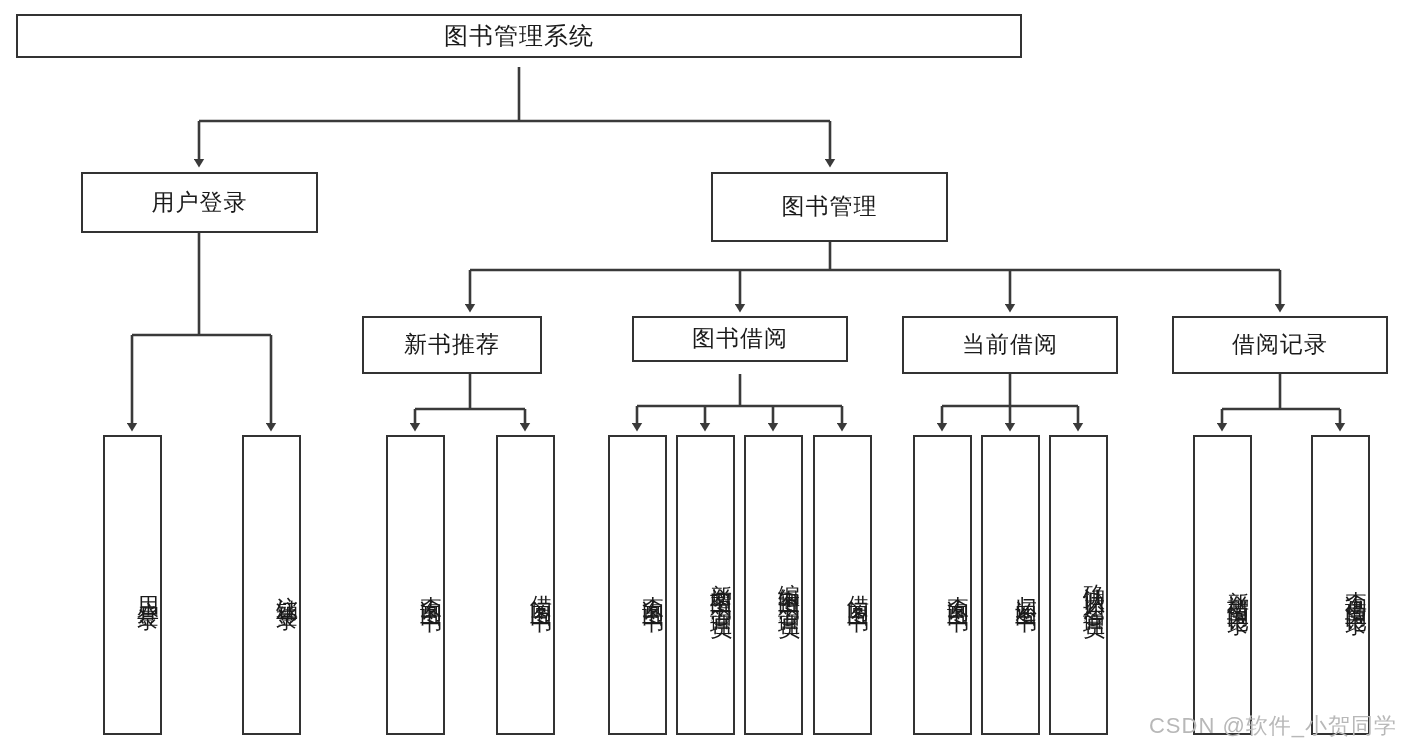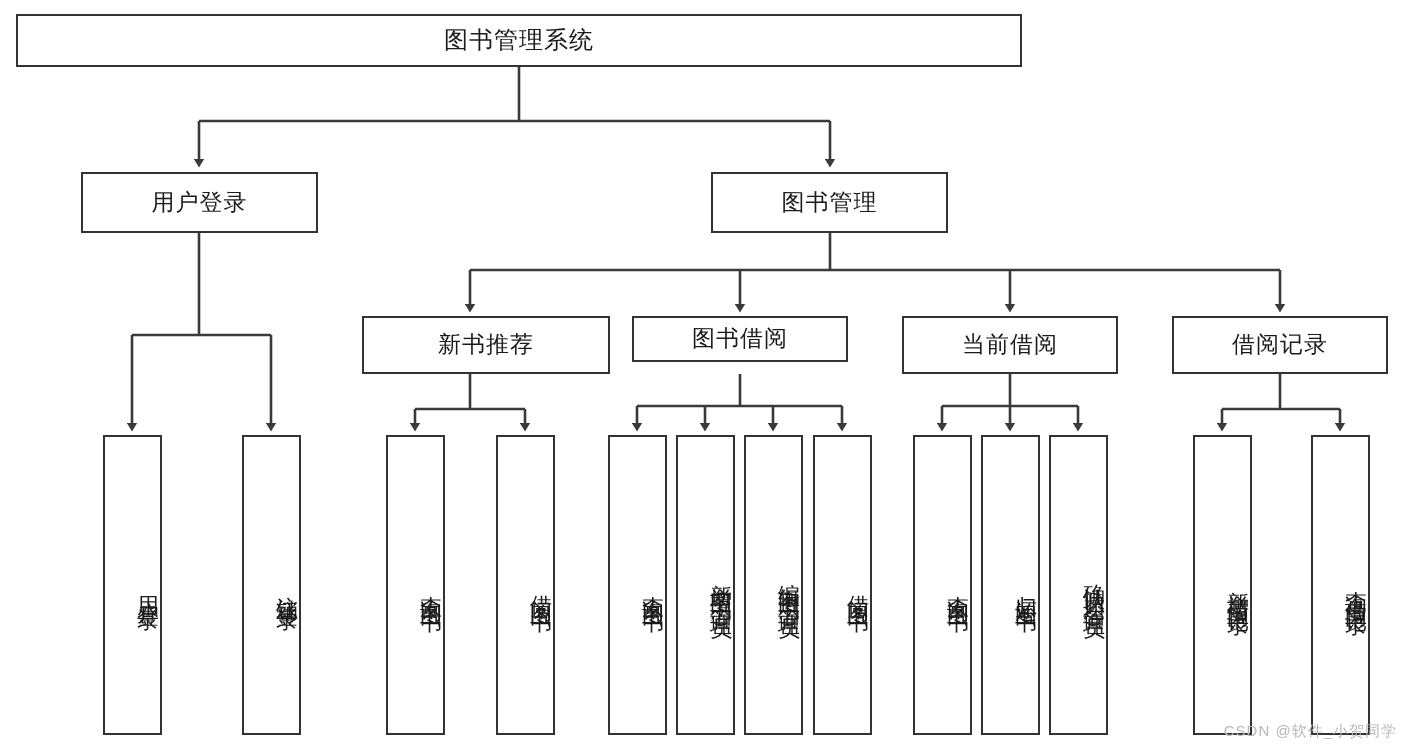--- a/index.html
+++ b/index.html
@@ -57,21 +57,21 @@
     text-orientation: upright;
     display: block;
   }
   .root {
     font-size: 24px;
   }
   #watermark {
     position: absolute;
     right: 8px;
     bottom: 6px;
-    font-size: 15px;
+    font-size: 22px;
     color: #b8b8b8;
     letter-spacing: 1px;
     z-index: 3;
     white-space: nowrap;
   }
 </style>
 </head>
 <body>
 
 <div id="canvas">
@@ -119,33 +119,33 @@
       <path d="M1010,406 L1010,424" marker-end="url(#arrow)"></path>
       <path d="M1078,406 L1078,424" marker-end="url(#arrow)"></path>
 
       <path d="M1280,374 L1280,409"></path>
       <path d="M1222,409 L1340,409"></path>
       <path d="M1222,409 L1222,424" marker-end="url(#arrow)"></path>
       <path d="M1340,409 L1340,424" marker-end="url(#arrow)"></path>
     </g>
   </svg>
 
-  <div class="node node-h root" style="left:16px; top:14px; width:1006px; height:53px;">
+  <div class="node node-h root" style="left:16px; top:14px; width:1006px; height:44px;">
     <span>图书管理系统</span>
   </div>
 
   <div class="node node-h" style="left:81px; top:172px; width:237px; height:61px;">
     <span>用户登录</span>
   </div>
 
-  <div class="node node-h" style="left:711px; top:172px; width:237px; height:61px;align-items:center;">
+  <div class="node node-h" style="left:711px; top:172px; width:237px; height:70px;align-items:center;">
     <span>图书管理</span>
   </div>
 
-  <div class="node node-h" style="left:362px; top:316px; width:248px; height:58px;">
+  <div class="node node-h" style="left:362px; top:316px; width:180px; height:58px;">
     <span>新书推荐</span>
   </div>
 
   <div class="node node-h" style="left:632px; top:316px; width:216px; height:46px;">
     <span>图书借阅</span>
   </div>
 
   <div class="node node-h" style="left:902px; top:316px; width:216px; height:58px;text-align:right;">
     <span>当前借阅</span>
   </div>

